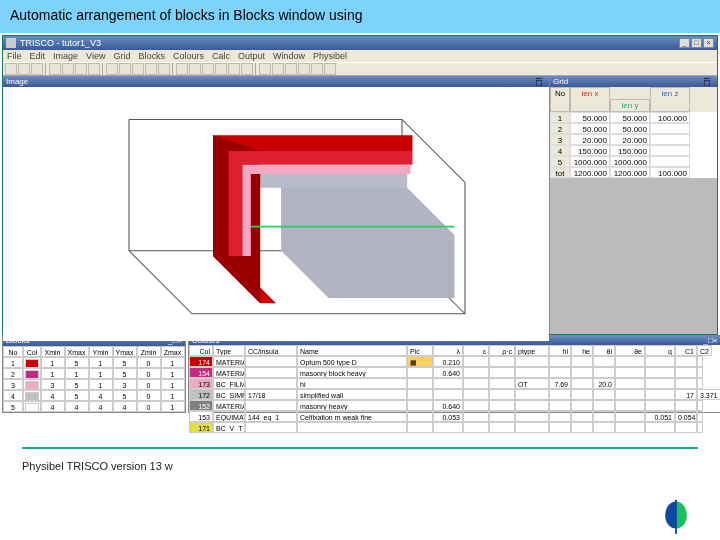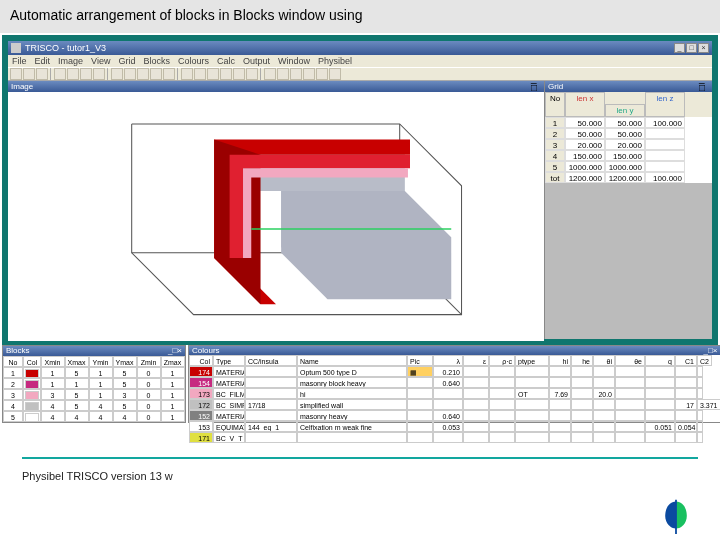--- a/index.html
+++ b/index.html
@@ -1,22 +1,22 @@
 <!DOCTYPE html>
 <html><head>
 <meta charset="utf-8">
 <style>
   * { box-sizing: border-box; margin: 0; padding: 0; }
   body { font-family: Arial, sans-serif; font-size: 10px; background: #fff; width: 720px; height: 540px; position: relative; overflow: hidden; }
 
-  .banner { background: #e5e5e5; padding: 6px 10px 8px 10px; font-size: 14px; color: #000; line-height: 1.35; }
+  .banner { background: #7dd3fc; padding: 6px 10px 8px 10px; font-size: 14px; color: #000; line-height: 1.35; }
   .banner .line2 { padding-left: 40px; }
   .banner b { font-weight: 700; }
 
-  .appwin { border: 6px solid #0f766e; margin: 2px 2px 0 2px; }
+  .appwin { border: 1px solid #0f766e; margin: 2px 2px 0 2px; }
   .titlebar { display: flex; align-items: center; background: linear-gradient(#6b8bc0,#3a5a96); height: 14px; padding: 0 3px; }
   .titlebar .ticon { width: 10px; height: 10px; background: #ccc; margin-right: 4px; }
   .titlebar .title { flex: 1; color: #fff; font-size: 9px; }
   .titlebar .wbtns { display: flex; gap: 1px; }
   .titlebar .wbtn { width: 11px; height: 10px; background: #ddd; border: 1px solid #888; font-size: 7px; text-align: center; line-height: 8px; color: #333; }
 
   .menubar { display: flex; gap: 8px; background: #ece9d8; padding: 1px 4px; font-size: 9px; color: #444; height: 12px; align-items: center; }
   .toolbar { display: flex; gap: 1px; background: #ece9d8; padding: 1px 2px; border-top: 1px solid #fff; border-bottom: 1px solid #aaa; height: 14px; align-items: center; }
   .tbtn { width: 12px; height: 12px; background: #e8e4d8; border: 1px solid #c0bba8; }
   .tsep { width: 2px; height: 12px; border-left: 1px solid #aaa; margin: 0 1px; }

